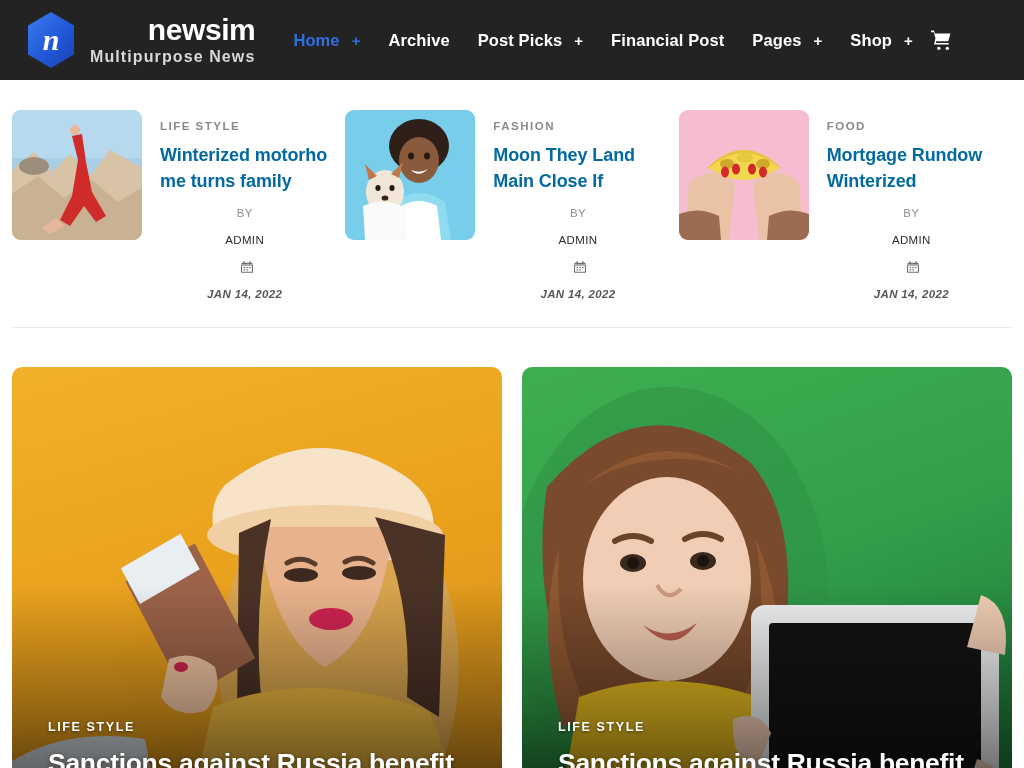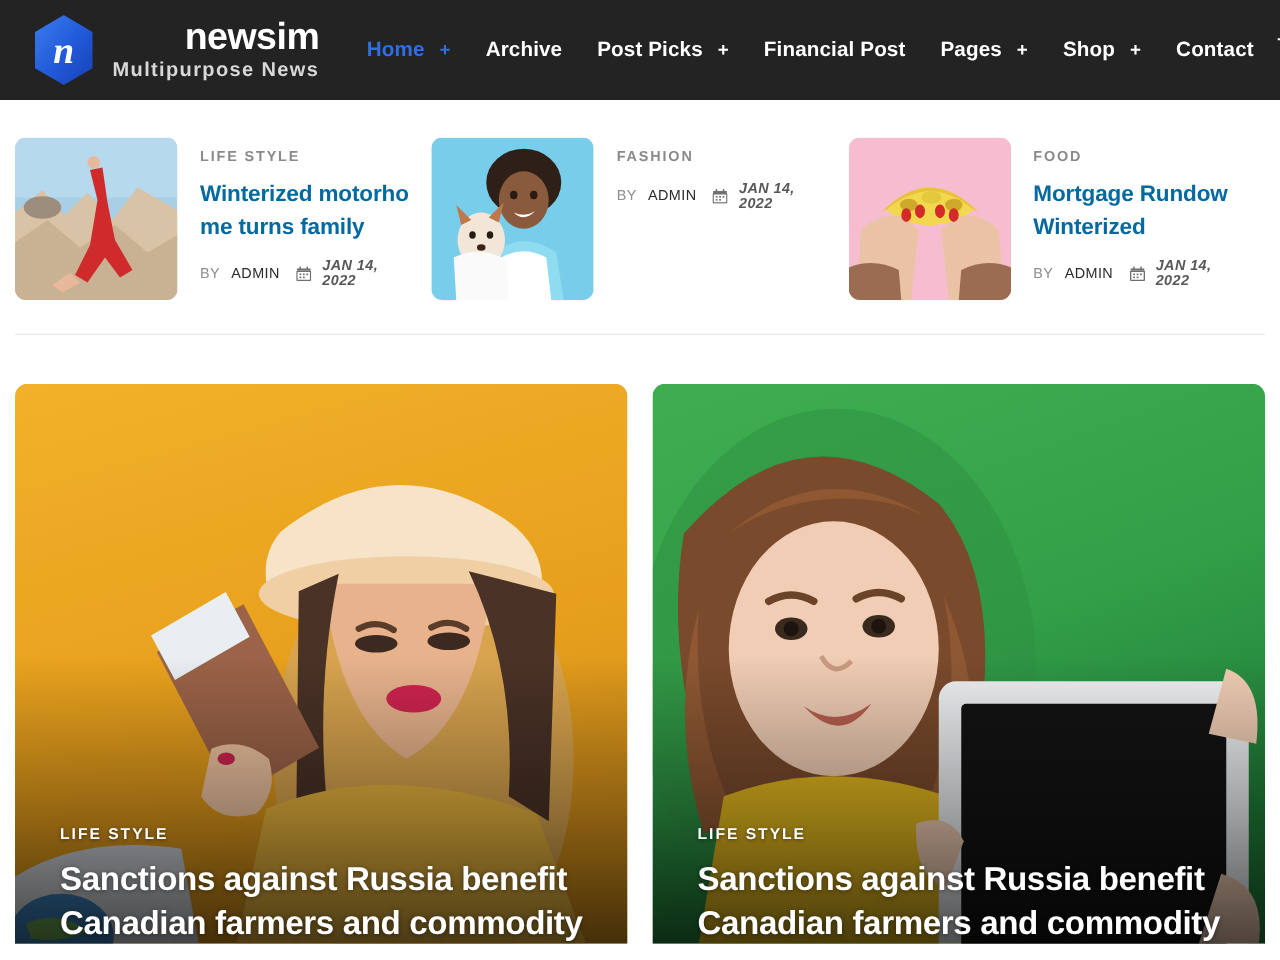--- a/index.html
+++ b/index.html
@@ -133,23 +133,24 @@
     line-height: 1.42;
     font-weight: 700;
     color: #0369a1;
     letter-spacing: -0.1px;
     cursor: pointer;
   }
   .meta-row {
     margin-top: 13px;
     display: flex;
     align-items: center;
-    gap: 9px;
+    gap: 15px;
     font-size: 11.5px;
     letter-spacing: 0.35px;
+    flex-direction: column;
   }
   .meta-by { color: #8e8e8e; font-weight: 400; }
   .meta-author { color: #2b2b2b; font-weight: 400; cursor: pointer; text-align: center; }
   .meta-cal { display: inline-flex; align-items: center; margin-left: 4px; }
   .meta-date { color: #575757; font-weight: 600; font-style: italic; }
 
   .divider {
     margin: 27px 12px 0 12px;
     height: 1px;
     background: #e9e9e9;
@@ -244,23 +245,20 @@
     <div class="nav-item">
       <span>Financial Post</span>
     </div>
     <div class="nav-item">
       <span>Pages</span>
       <span class="nav-plus">+</span>
     </div>
     <div class="nav-item">
       <span>Shop</span>
       <span class="nav-plus">+</span>
-    </div>
-    <div class="nav-item">
-      <span>Contact</span>
     </div>
   </nav>
 
   <div class="header-actions">
     <div class="cart-btn">
       <svg viewBox="0 0 24 24" width="23" height="23" fill="#ffffff" aria-hidden="true">
         <path d="M1.2 1.6h3.1l.72 3.1h16.3l-2.3 8.1H6.5l-.4 1.8h13.4v1.7H4.2l1.5-6.6L4.0 3.3H1.2z"></path>
         <circle cx="9.2" cy="20.2" r="1.75"></circle>
         <circle cx="18.1" cy="20.2" r="1.75"></circle>
       </svg>
@@ -322,20 +320,21 @@
         <path d="M24 70 L20 54 L32 66Z" fill="#c0784a"></path>
         <path d="M54 68 L58 52 L46 64Z" fill="#c0784a"></path>
         <ellipse cx="33" cy="78" rx="2.6" ry="3" fill="#2a1a12"></ellipse>
         <ellipse cx="47" cy="78" rx="2.6" ry="3" fill="#2a1a12"></ellipse>
         <ellipse cx="40" cy="88" rx="3.4" ry="2.6" fill="#3a2418"></ellipse>
         <path d="M18 96 Q40 86 60 98 L62 130 L20 130Z" fill="#fafafa"></path>
       </svg>
     </div>
     <div class="mini-body">
       <div class="cat-label">FASHION</div>
+      <div class="mini-title">Moon They Land Main Close If</div>
       <div class="meta-row">
         <span class="meta-by">BY</span>
         <span class="meta-author">ADMIN</span>
         <span class="meta-cal">
           <svg viewBox="0 0 14 14" width="12" height="12" fill="#6f6f6f" aria-hidden="true">
             <rect x="0.6" y="2" width="12.8" height="1.9" rx="0.3"></rect>
             <rect x="0.6" y="4.6" width="12.8" height="8.6" rx="0.6" fill="none" stroke="#6f6f6f" stroke-width="1.3"></rect>
             <rect x="3" y="0.2" width="1.4" height="2.6"></rect>
               <rect x="9.6" y="0.2" width="1.4" height="2.6"></rect>
             <rect x="3" y="6.8" width="1.7" height="1.5"></rect>

